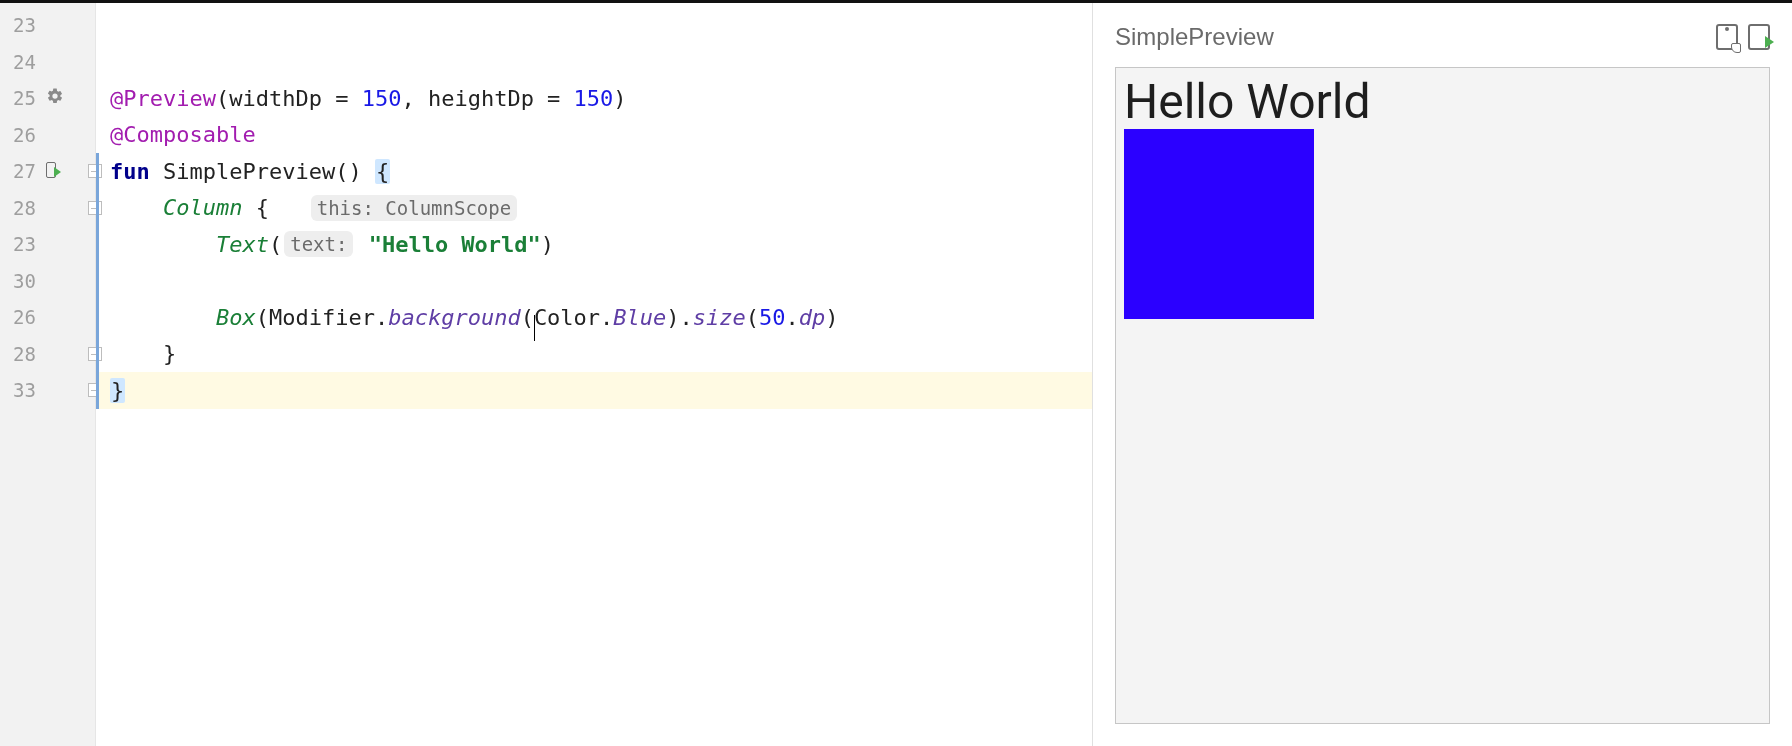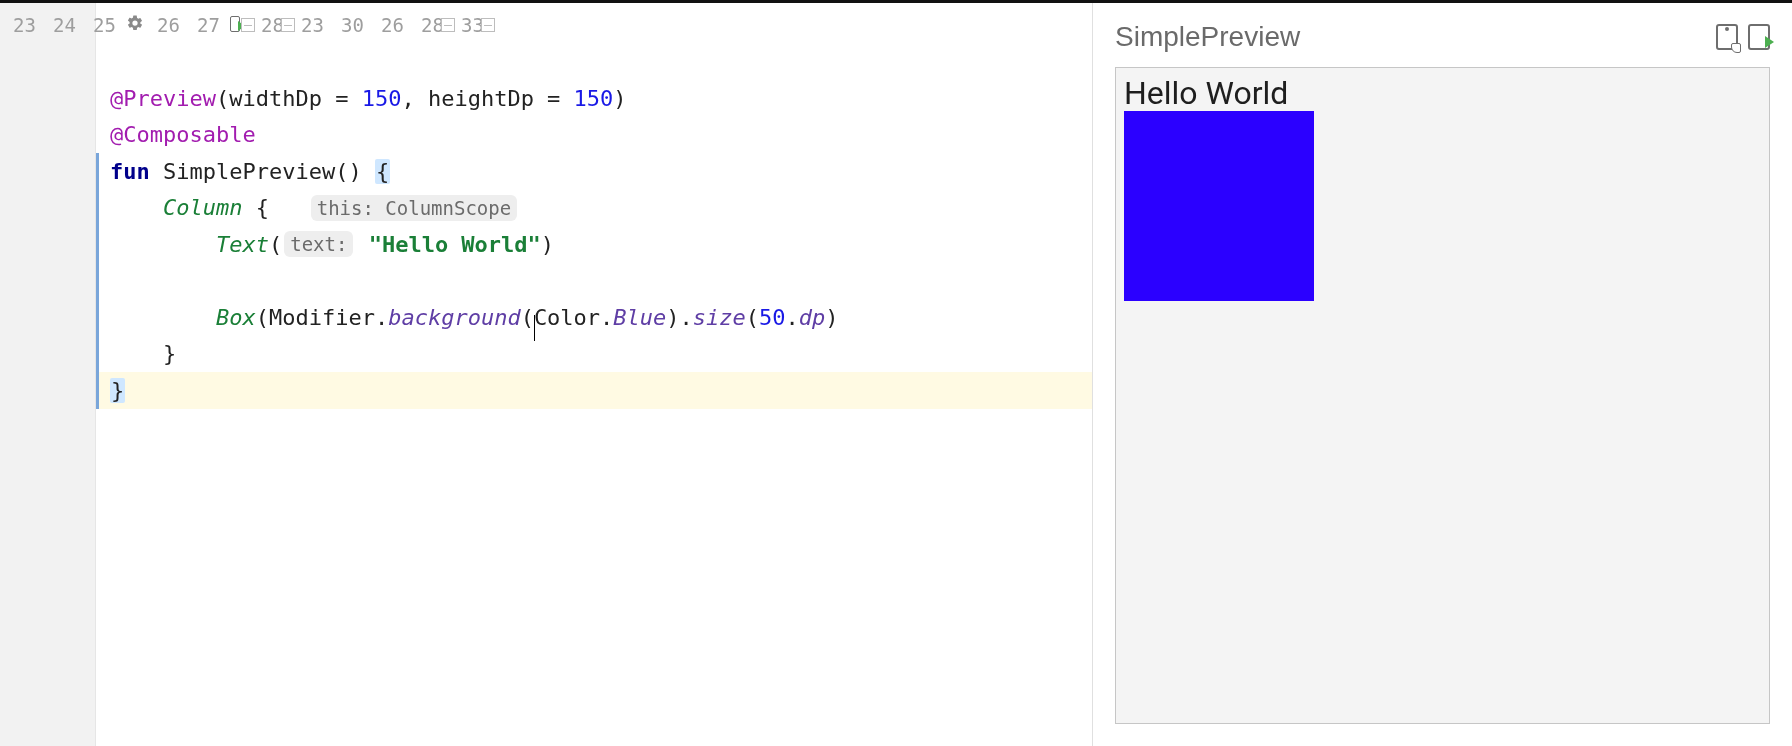--- a/index.html
+++ b/index.html
@@ -18,21 +18,21 @@
     height: 100%;
     border-top: 3px solid #111;
   }
   
   .gutter {
     width: 96px;
     background: #f2f2f2;
     border-right: 1px solid #e6e6e6;
     padding-top: 4px;
     display: flex;
-    flex-direction: row;
+    flex-direction: column;
   }
   .gutter-row {
     height: 36.5px;
     display: flex;
     align-items: center;
     position: relative;
   }
   .lineno {
     width: 40px;
     text-align: right;
@@ -157,21 +157,21 @@
     display: flex;
     flex-direction: column;
   }
   .preview-header {
     display: flex;
     align-items: center;
     height: 40px;
   }
   .preview-title {
     font-family: -apple-system, "Segoe UI", sans-serif;
-    font-size: 28px;
+    font-size: 24px;
     color: #6a6a6a;
     flex: 1;
   }
   .preview-actions {
     display: flex;
     gap: 10px;
   }
   .action-icon {
     width: 22px; height: 26px;
     position: relative;
@@ -213,21 +213,21 @@
     padding: 8px;
     position: relative;
   }
   .compose-col {
     display: flex;
     flex-direction: column;
     align-items: flex-start;
   }
   .hello-text {
     font-family: -apple-system, "Segoe UI", Roboto, sans-serif;
-    font-size: 32px;
+    font-size: 48px;
     line-height: 1.1;
     color: #1e1e1e;
     margin: 0;
   }
   .blue-box {
     width: 190px;
     height: 190px;
     background: #2b00ff;
   }
 </style>

